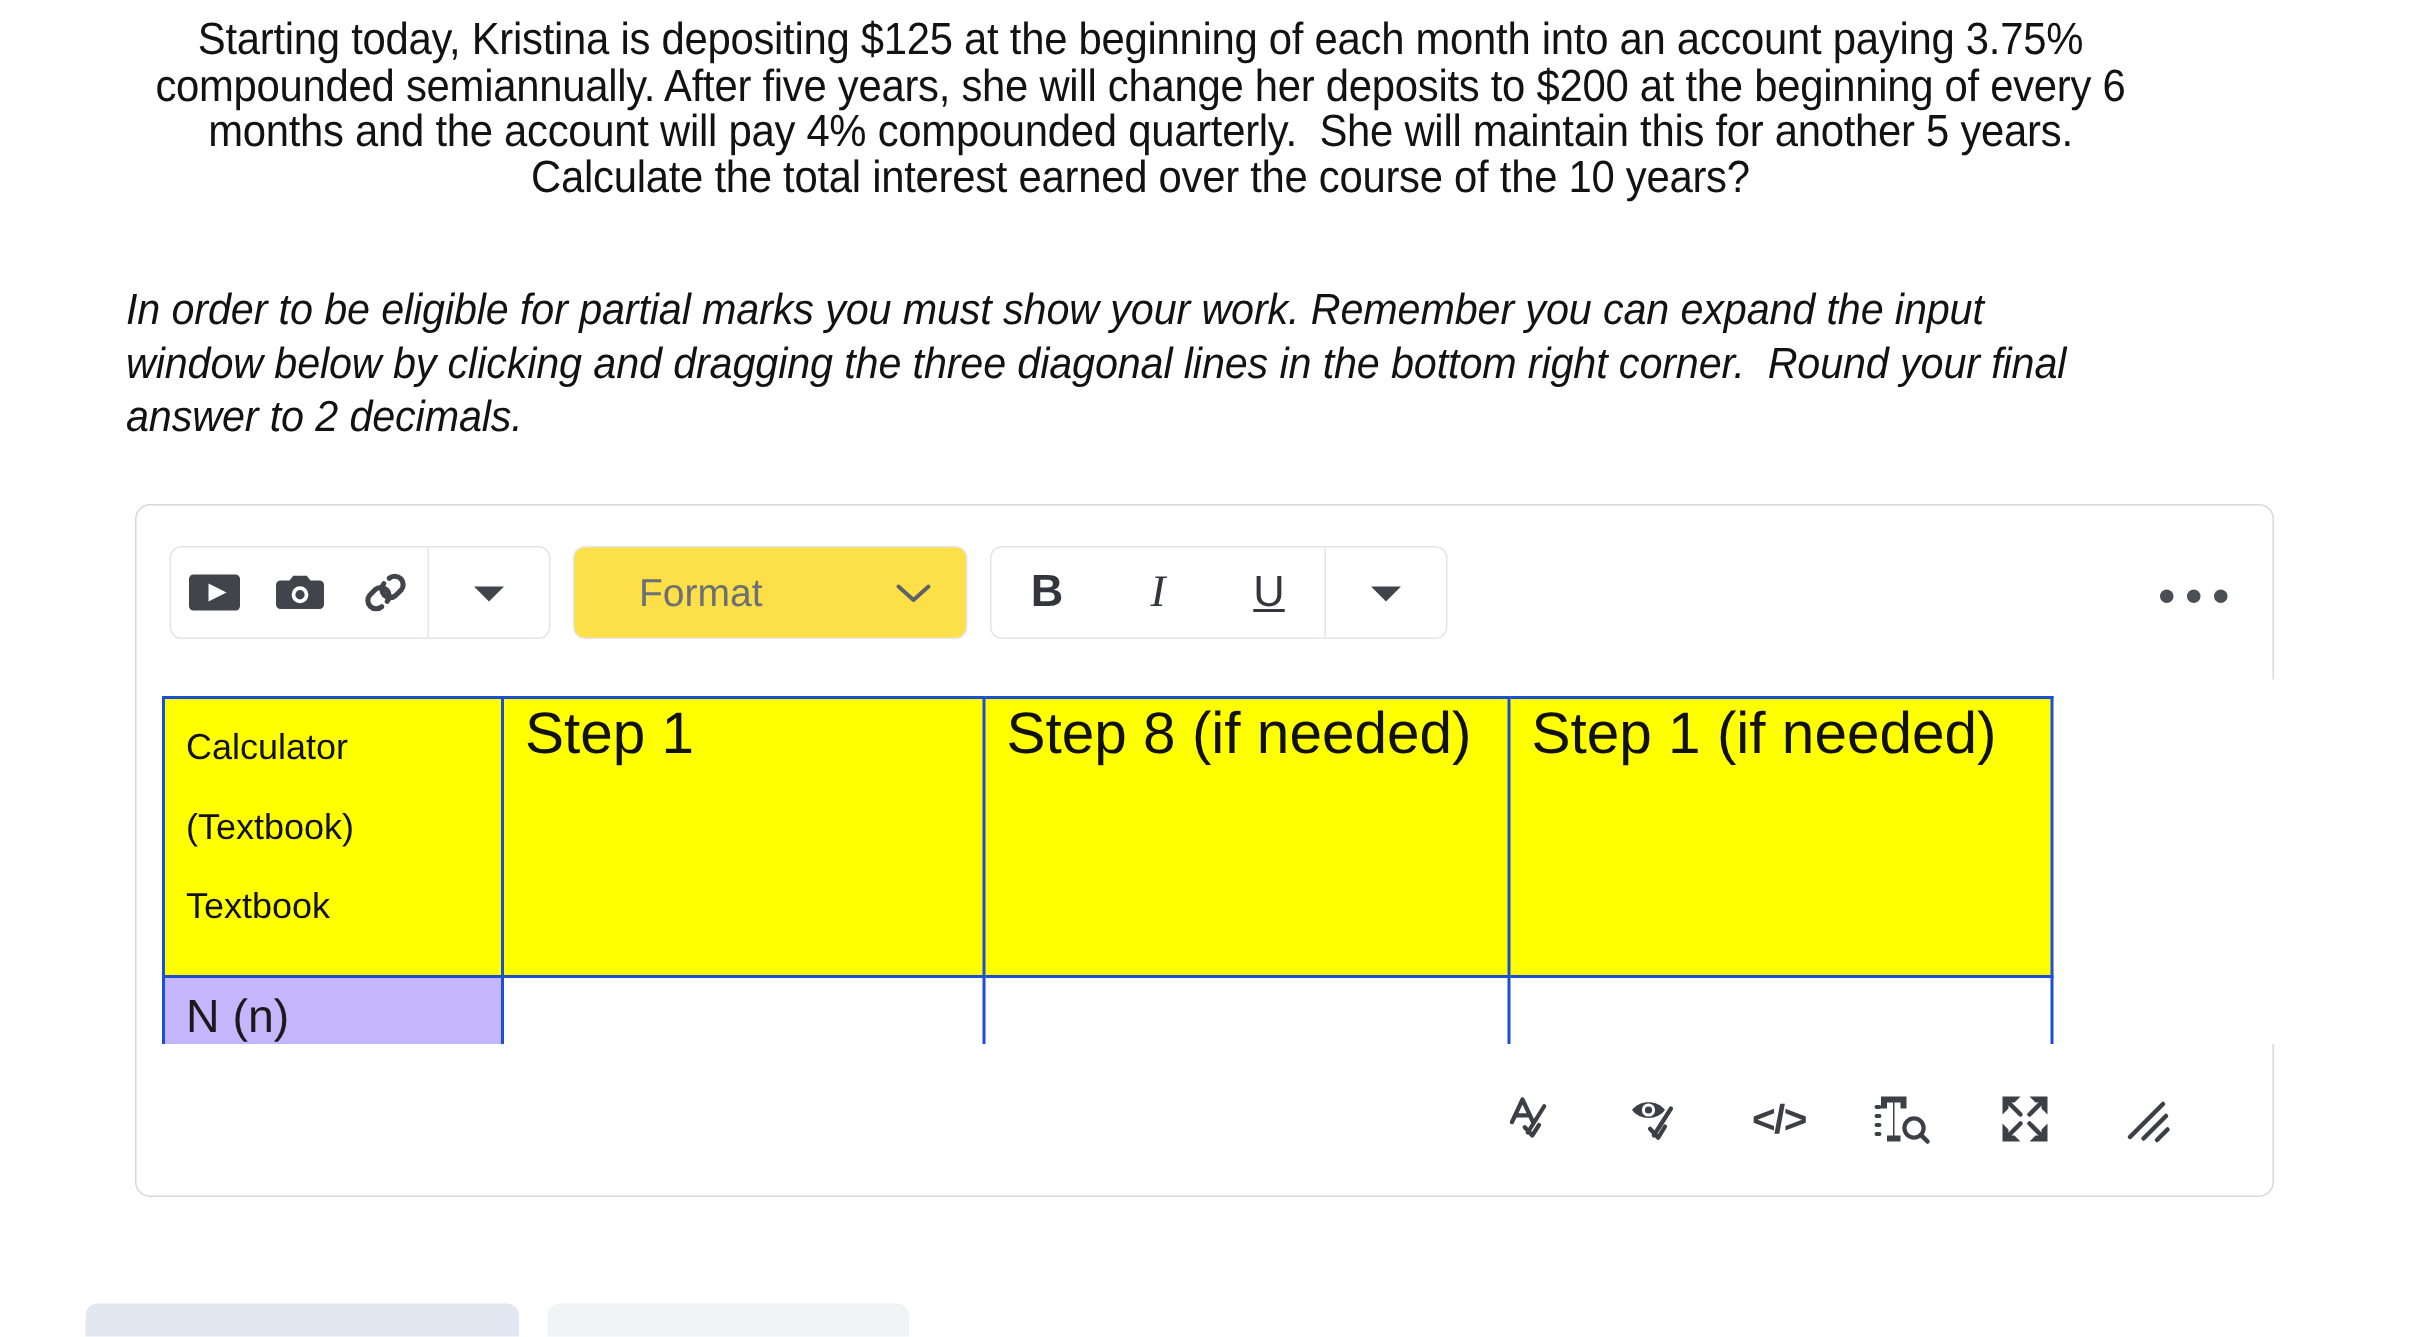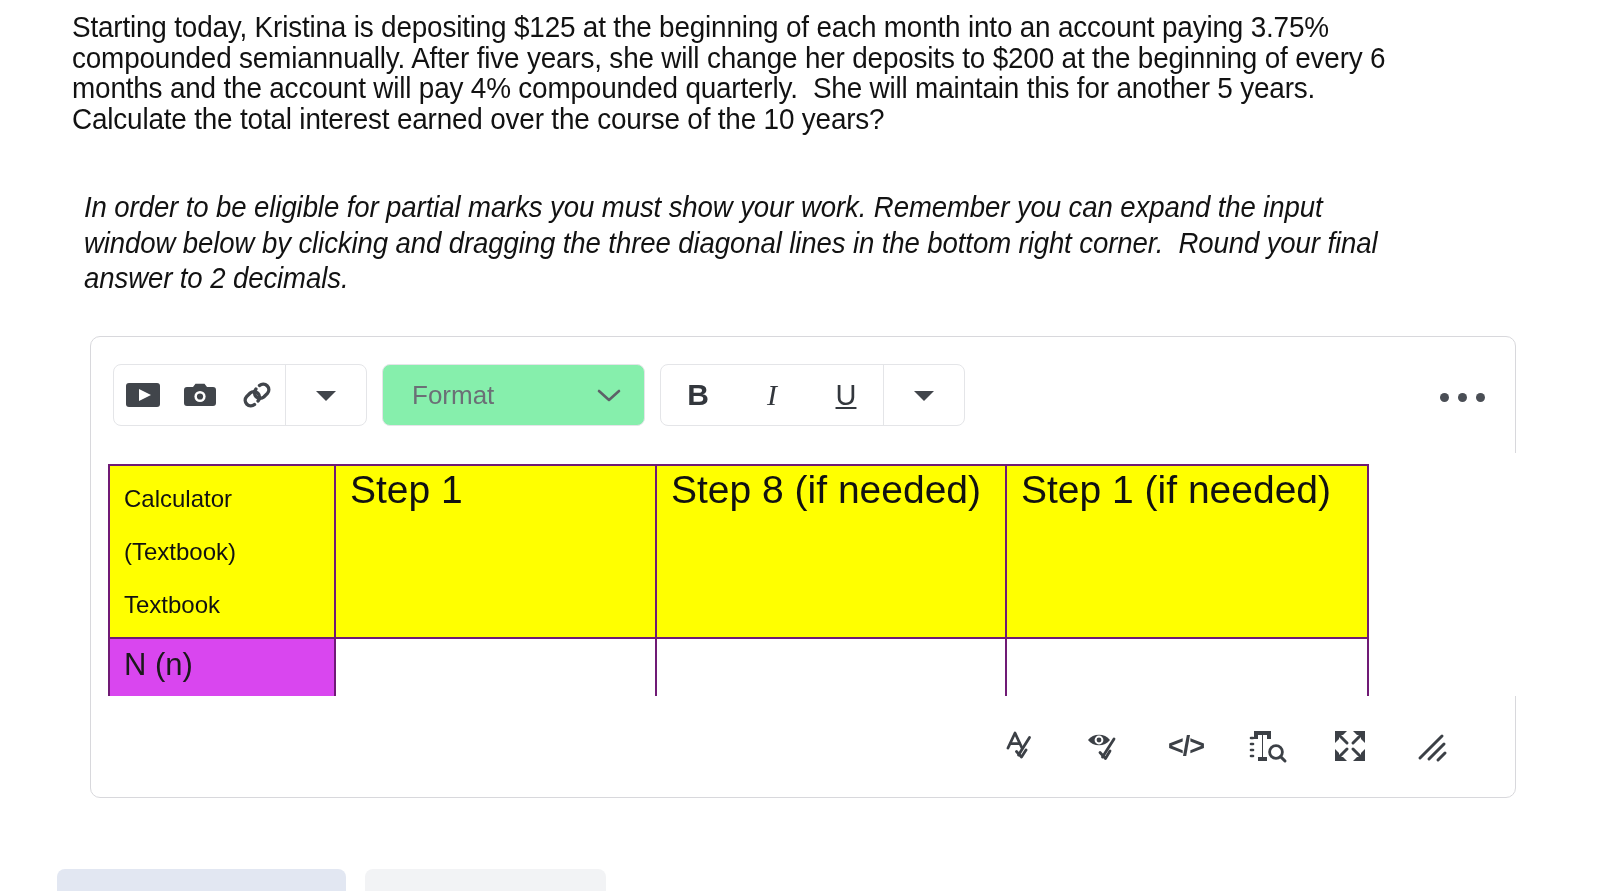--- a/index.html
+++ b/index.html
@@ -10,23 +10,24 @@
     background: #ffffff;
     font-family: "Liberation Sans", sans-serif;
     color: #1a1a1a;
     overflow: hidden;
     position: relative;
   }
 
   
   .prose {
     position: absolute;
-    left: 72px;
+    left: 100px;
     top: 12px;
     width: 1420px;
+    text-align: center;
   }
   .q-text {
     font-family: "Liberation Sans Narrow", "Liberation Sans", sans-serif;
     font-size: 30px;
     line-height: 30.5px;
     letter-spacing: -0.2px;
     color: #121212;
     transform: scaleX(0.93);
     transform-origin: left top;
     white-space: pre-wrap;
@@ -99,22 +100,22 @@
   .group-gap { width: 15px; }
 
   .fmt-select {
     display: flex;
     align-items: center;
     justify-content: space-between;
     width: 263px;
     height: 62px;
     border: 1px solid #e4e5e8;
     border-radius: 8px;
-    padding: 0 22px 0 29px;
-    background: #86efac;
+    padding: 0 22px 0 43px;
+    background: #fde047;
     cursor: pointer;
   }
   .fmt-label {
     font-size: 26px;
     color: #6b6f76;
     font-family: "Liberation Sans", sans-serif;
   }
 
   .bius-btn {
     width: 74px;
@@ -160,43 +161,43 @@
   }
   table.work-table {
     position: absolute;
     left: 16px;
     top: 11px;
     width: 1259px;
     border-collapse: collapse;
     table-layout: fixed;
   }
   table.work-table td {
-    border: 2px solid #701a75;
+    border: 2px solid #1d4ed8;
     vertical-align: top;
-    padding: 6px 10px 6px 14px;
+    padding: 6px 10px 19px 14px;
   }
   .col-a { width: 226px; }
   .col-b { width: 321px; }
   .col-c { width: 350px; }
   .col-d { width: 362px; }
 
   td.hdr { background: #ffff00; height: 163px; }
   td.hdr-big {
     font-size: 39px;
     line-height: 36px;
     color: #111;
     padding-top: 12px;
   }
   .hdr-small-line {
     font-size: 24px;
     line-height: 53px;
     color: #111;
   }
   td.rowlabel {
-    background: #d946ef;
+    background: #c4b5fd;
     font-size: 31px;
     line-height: 40px;
     height: 64px;
     padding-top: 10px;
   }
   td.blank { background: #ffffff; height: 64px; }
 
   
   .bottom-bar {
     position: absolute;

